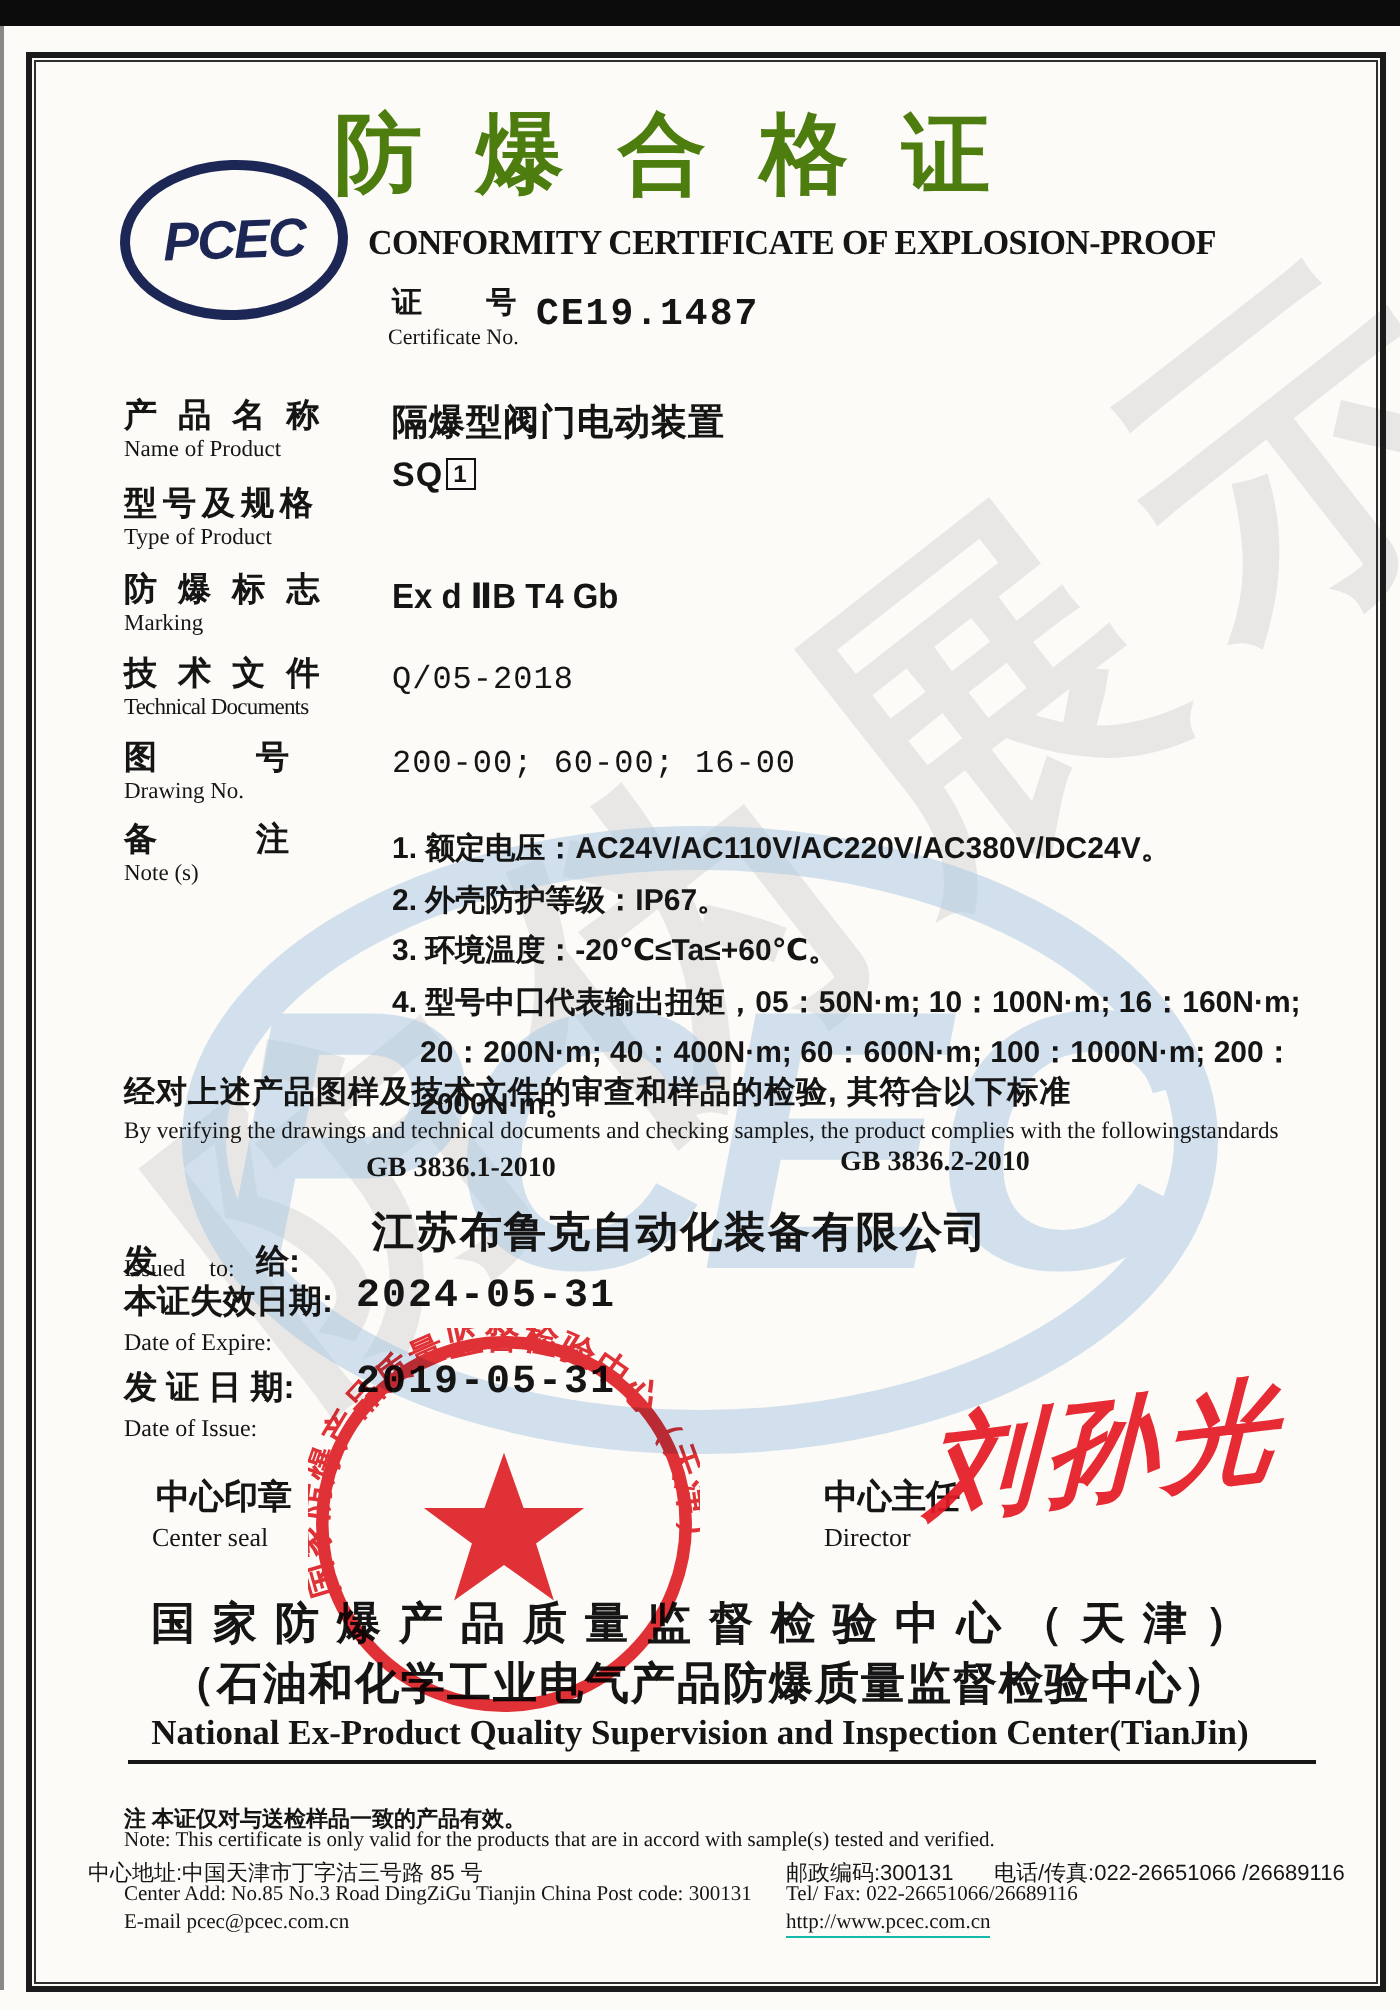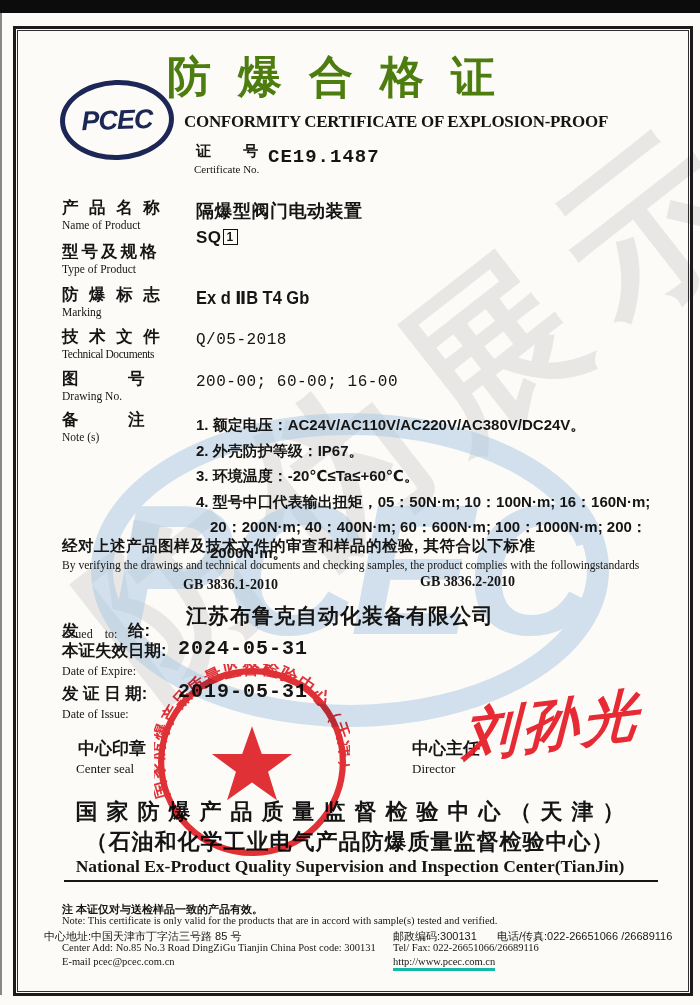--- a/index.html
+++ b/index.html
@@ -76,21 +76,21 @@
   .ft{position:absolute;font-size:11px;}
   .ft-serif{font-family:"Liberation Serif","DejaVu Serif",serif;font-size:10.5px;}
   .ft-note-cn{left:62px;top:902px;font-weight:700;}
   .ft-note-en{left:62px;top:915px;}
   .ft-addr-cn{left:44px;top:929px;}
   .ft-post{left:393px;top:929px;}
   .ft-phone{left:497px;top:929px;}
   .ft-addr-en{left:62px;top:942px;}
   .ft-telfax{left:393px;top:942px;}
   .ft-email{left:62px;top:956px;}
-  .ft-web{left:393px;top:956px;border-bottom:3px solid #14b8a6;padding-bottom:1px;}
+  .ft-web{left:393px;top:956px;border-bottom:1px solid #14b8a6;padding-bottom:1px;}
 </style>
 </head>
 <body>
 
 <div class="page">
   <div class="topband"></div>
   <div class="leftband"></div>
 
   <div class="wm-gray">
     <span>防伪展示</span>

